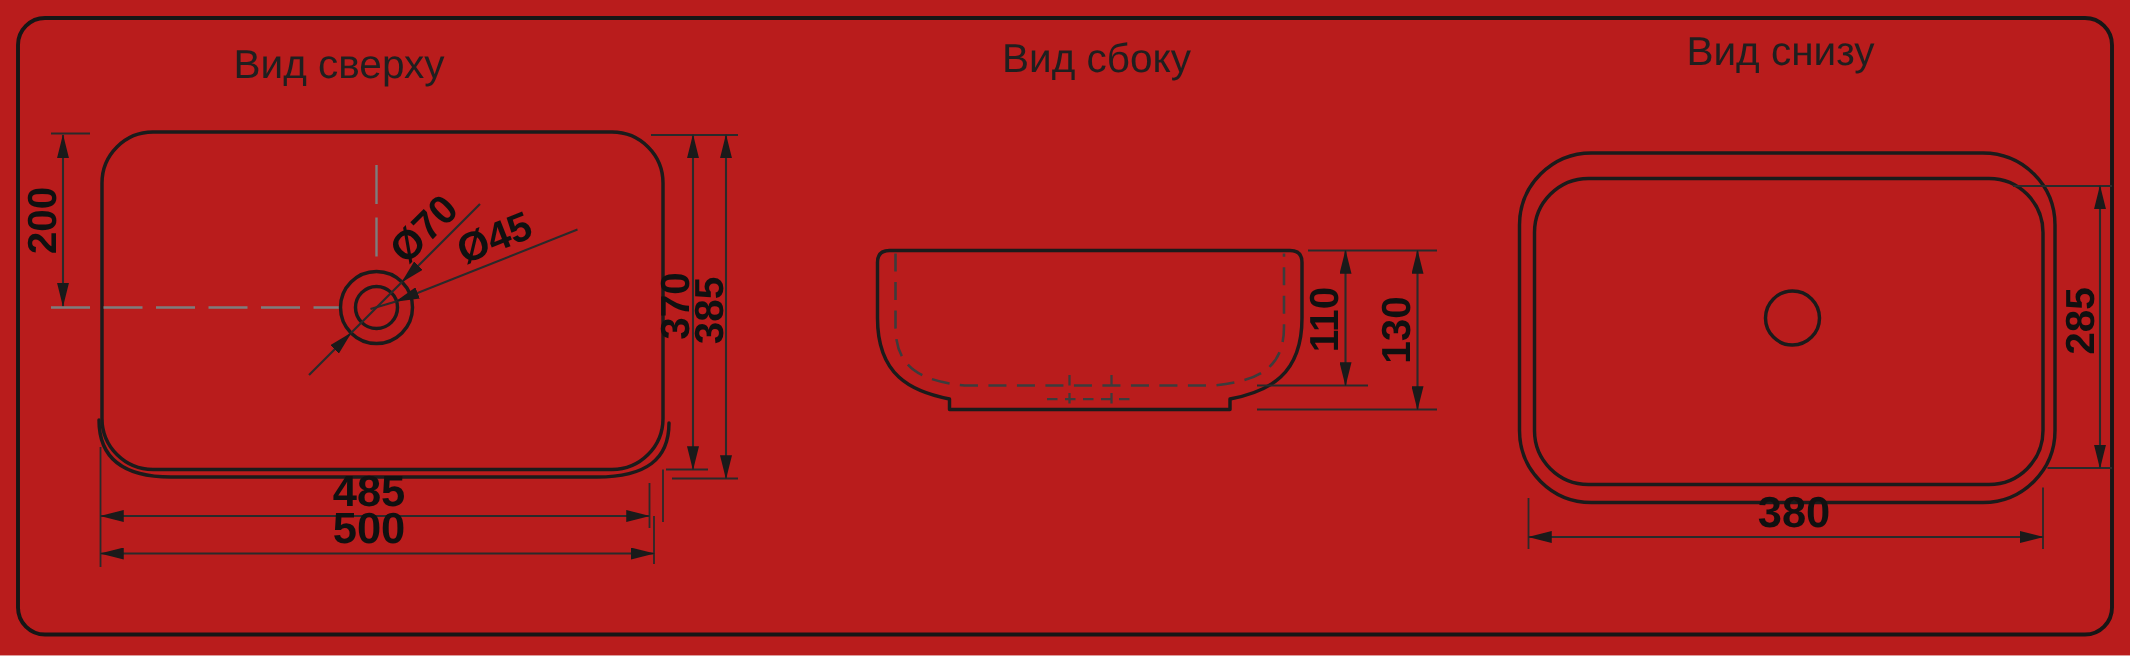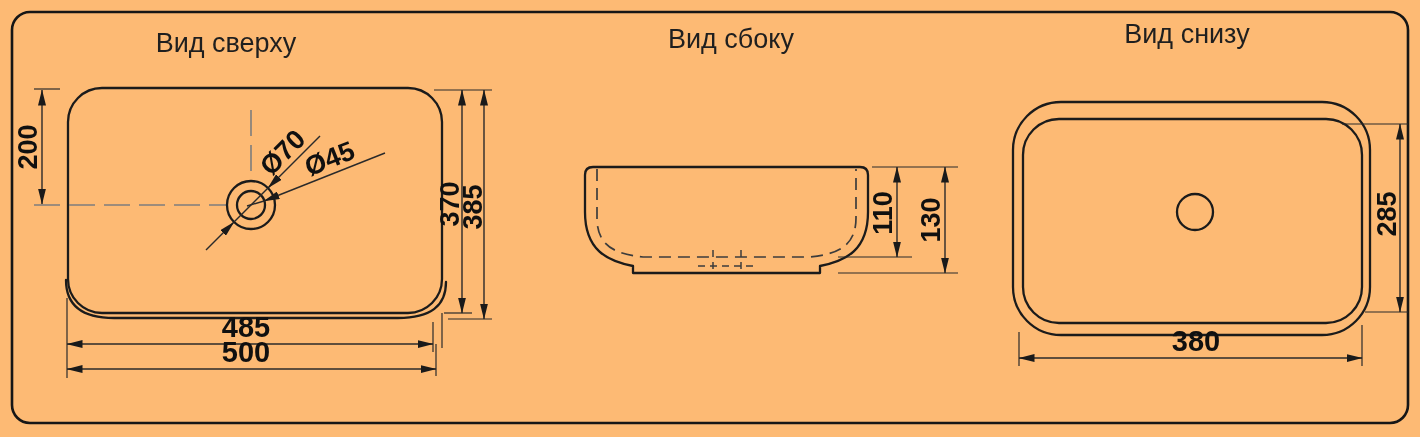--- a/index.html
+++ b/index.html
@@ -1,17 +1,17 @@
 <!DOCTYPE html>
 <html><head>
 <meta charset="utf-8">
 <style>
   html,body{margin:0;padding:0;background:#ffffff;}
   .stage{
-    width:1420px;height:437px;position:relative;background:#fdba74;
+    width:1420px;height:437px;position:relative;background:#b91c1c;
     font-family:"Liberation Sans", sans-serif;overflow:hidden;
   }
   svg{display:block;}
   .ol{fill:none;stroke:#1b1b1b;stroke-width:2.3;stroke-linejoin:round;stroke-linecap:round;}
   .frame{fill:none;stroke:#161616;stroke-width:2.6;}
   .dim{fill:none;stroke:#2a2a2a;stroke-width:1.4;}
   .ext{fill:none;stroke:#2a2a2a;stroke-width:1.2;}
   .cl{fill:none;stroke:#7d7d7d;stroke-width:1.6;stroke-dasharray:26 9;}
   .hid{fill:none;stroke:#3c3c3c;stroke-width:1.7;stroke-dasharray:12 7;}
   .hid2{fill:none;stroke:#3c3c3c;stroke-width:1.5;stroke-dasharray:7 5;}

